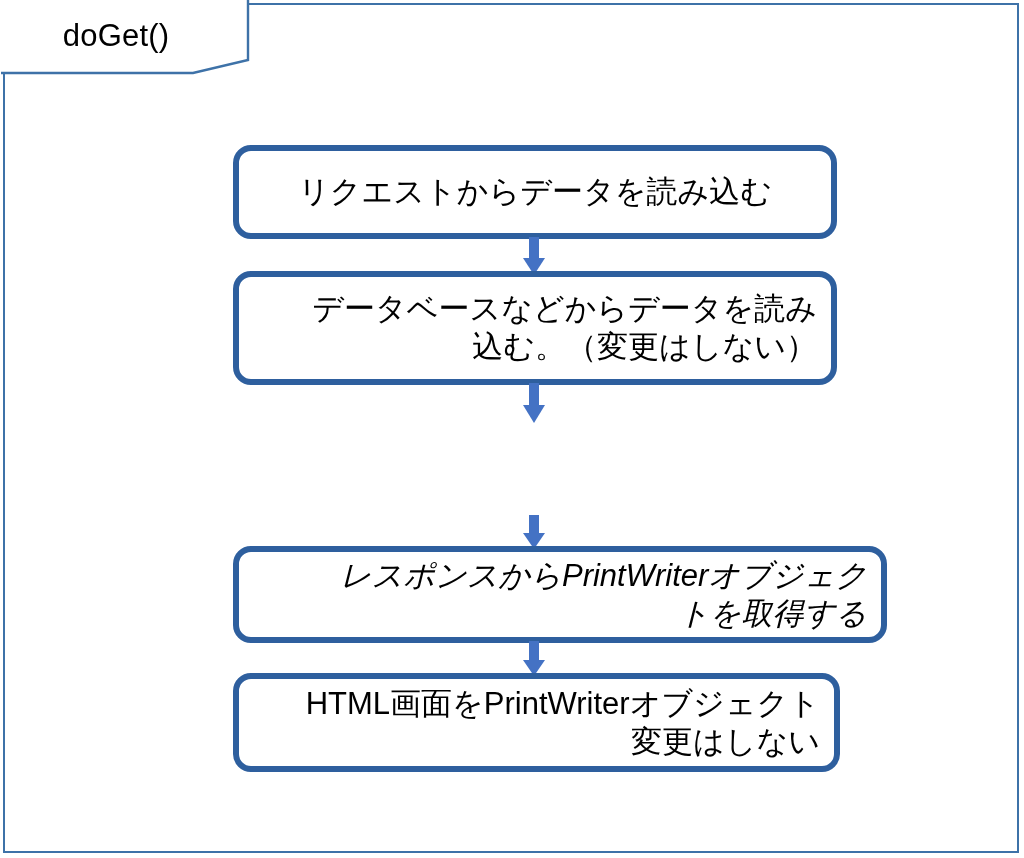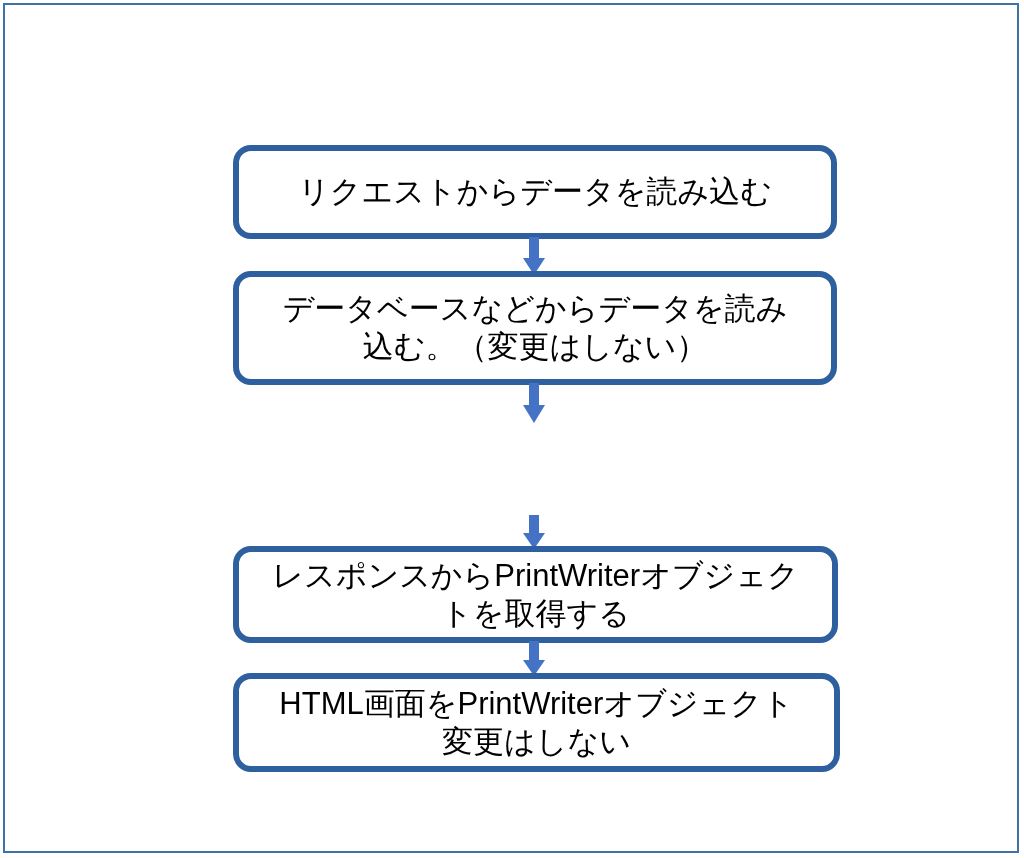--- a/index.html
+++ b/index.html
@@ -79,28 +79,28 @@
   .flow-box .box-text {
     display: block;
     width: 100%;
     padding: 0 14px;
     white-space: pre-line;
   }
   .flow-box.align-center .box-text {
     text-align: center;
   }
   .flow-box.align-left .box-text {
-    text-align: center;
+    text-align: right;
   }
 
   
   #box-1 { left: 233px; top: 145px;  width: 604px; height: 94px; }
   #box-2 { left: 233px; top: 271px;  width: 604px; height: 114px; }
   #box-3 { left: 233px; top: 421px;  width: 604px; height: 96px; }
-  #box-4 { left: 233px; top: 546px;  width: 605px; height: 97px; }
+  #box-4 { left: 233px; top: 546px;  width: 654px; height: 97px; font-style: italic; }
   #box-5 { left: 233px; top: 673px;  width: 607px; height: 99px; }
 
   
   .arrow {
     position: absolute;
     width: 34px;
     pointer-events: none;
   }
   .arrow svg { display: block; }
 
@@ -109,20 +109,26 @@
   #arrow-3 { left: 517px; top: 515px; height: 34px; }
   #arrow-4 { left: 517px; top: 641px; height: 35px; }
 </style>
 </head>
 <body>
 
 <div id="canvas">
 
   <div class="outer-frame"></div>
 
+  <div class="title-tab">
+    <svg width="250" height="76" viewBox="0 0 250 76" xmlns="http://www.w3.org/2000/svg">
+      <path d="M 1 -5 L 248 -5 L 248 60 L 193 73 L 1 73" fill="#ffffff" stroke="#3e72a8" stroke-width="2.4" stroke-linejoin="miter"></path>
+    </svg>
+    <div class="title-tab-label">doGet()</div>
+  </div>
 
   <div class="flow-box align-center" id="box-1">
     <span class="box-text">リクエストからデータを読み込む</span>
   </div>
 
   <div class="arrow" id="arrow-1">
     <svg width="34" height="38" viewBox="0 0 34 38" xmlns="http://www.w3.org/2000/svg">
       <rect x="12" y="0" width="10" height="23" fill="#4472c4"></rect>
       <polygon points="6,21 28,21 17,38" fill="#4472c4"></polygon>
     </svg>

